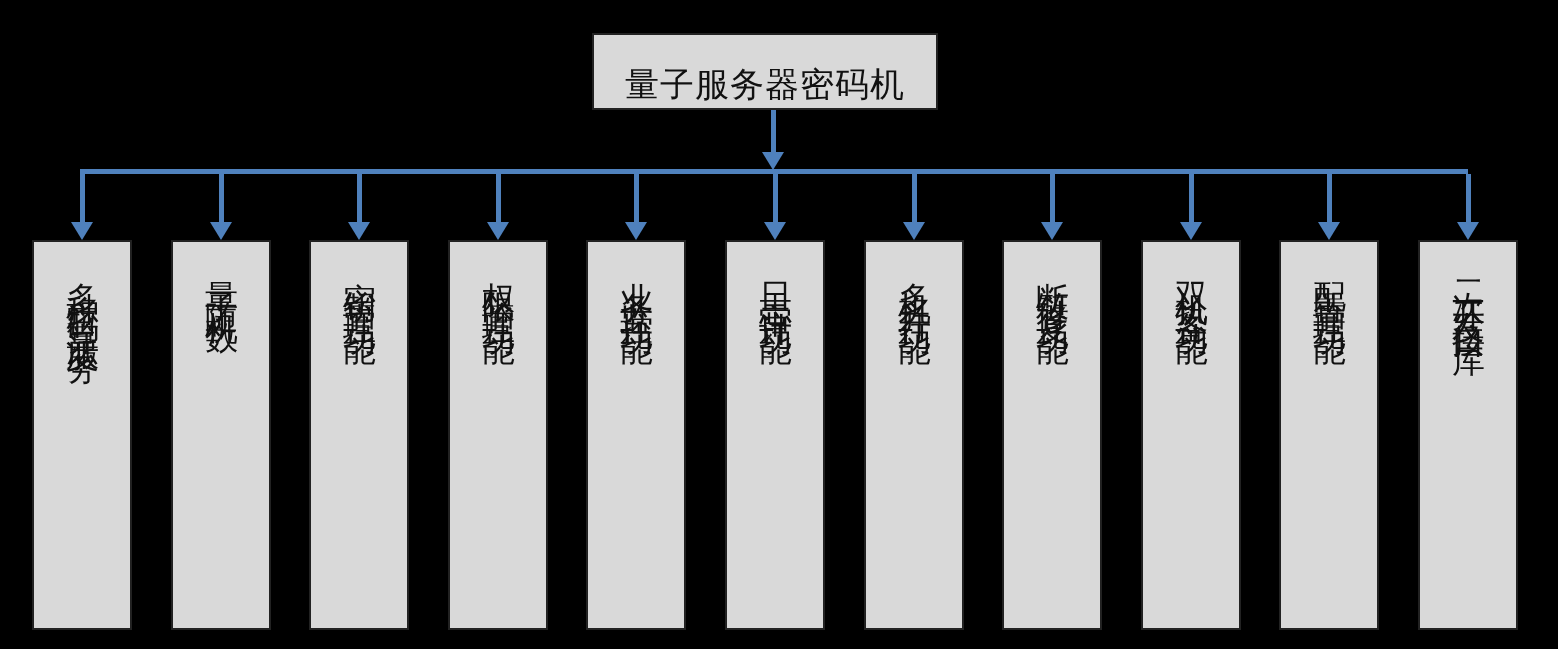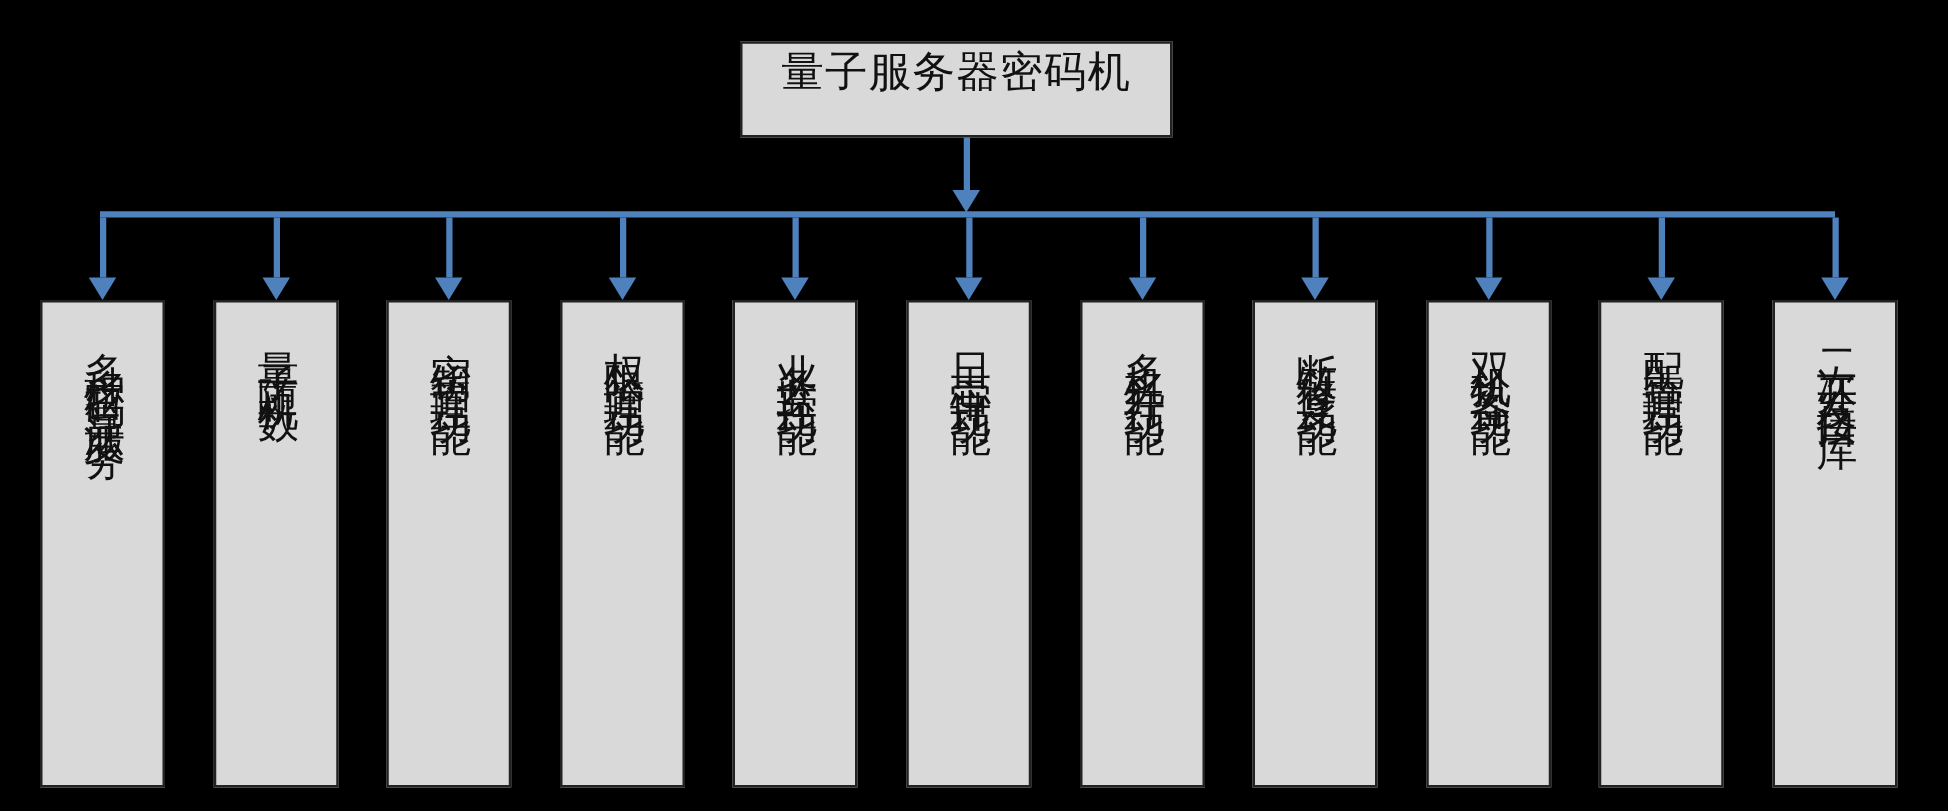--- a/index.html
+++ b/index.html
@@ -19,21 +19,21 @@
   .root-box {
     position: absolute;
     left: 592px;
     top: 33px;
     width: 346px;
     height: 77px;
     background: var(--box_fill, #d9d9d9);
     border: 2px solid var(--box_border, #222);
     box-sizing: border-box;
     display: flex;
-    align-items: flex-start;
+    align-items: flex-end;
     justify-content: center;
   }
   .root-label {
     font-size: 34px;
     letter-spacing: 1px;
     color: var(--box_text, #111);
     white-space: nowrap;
   }
   
   .top-shaft {

